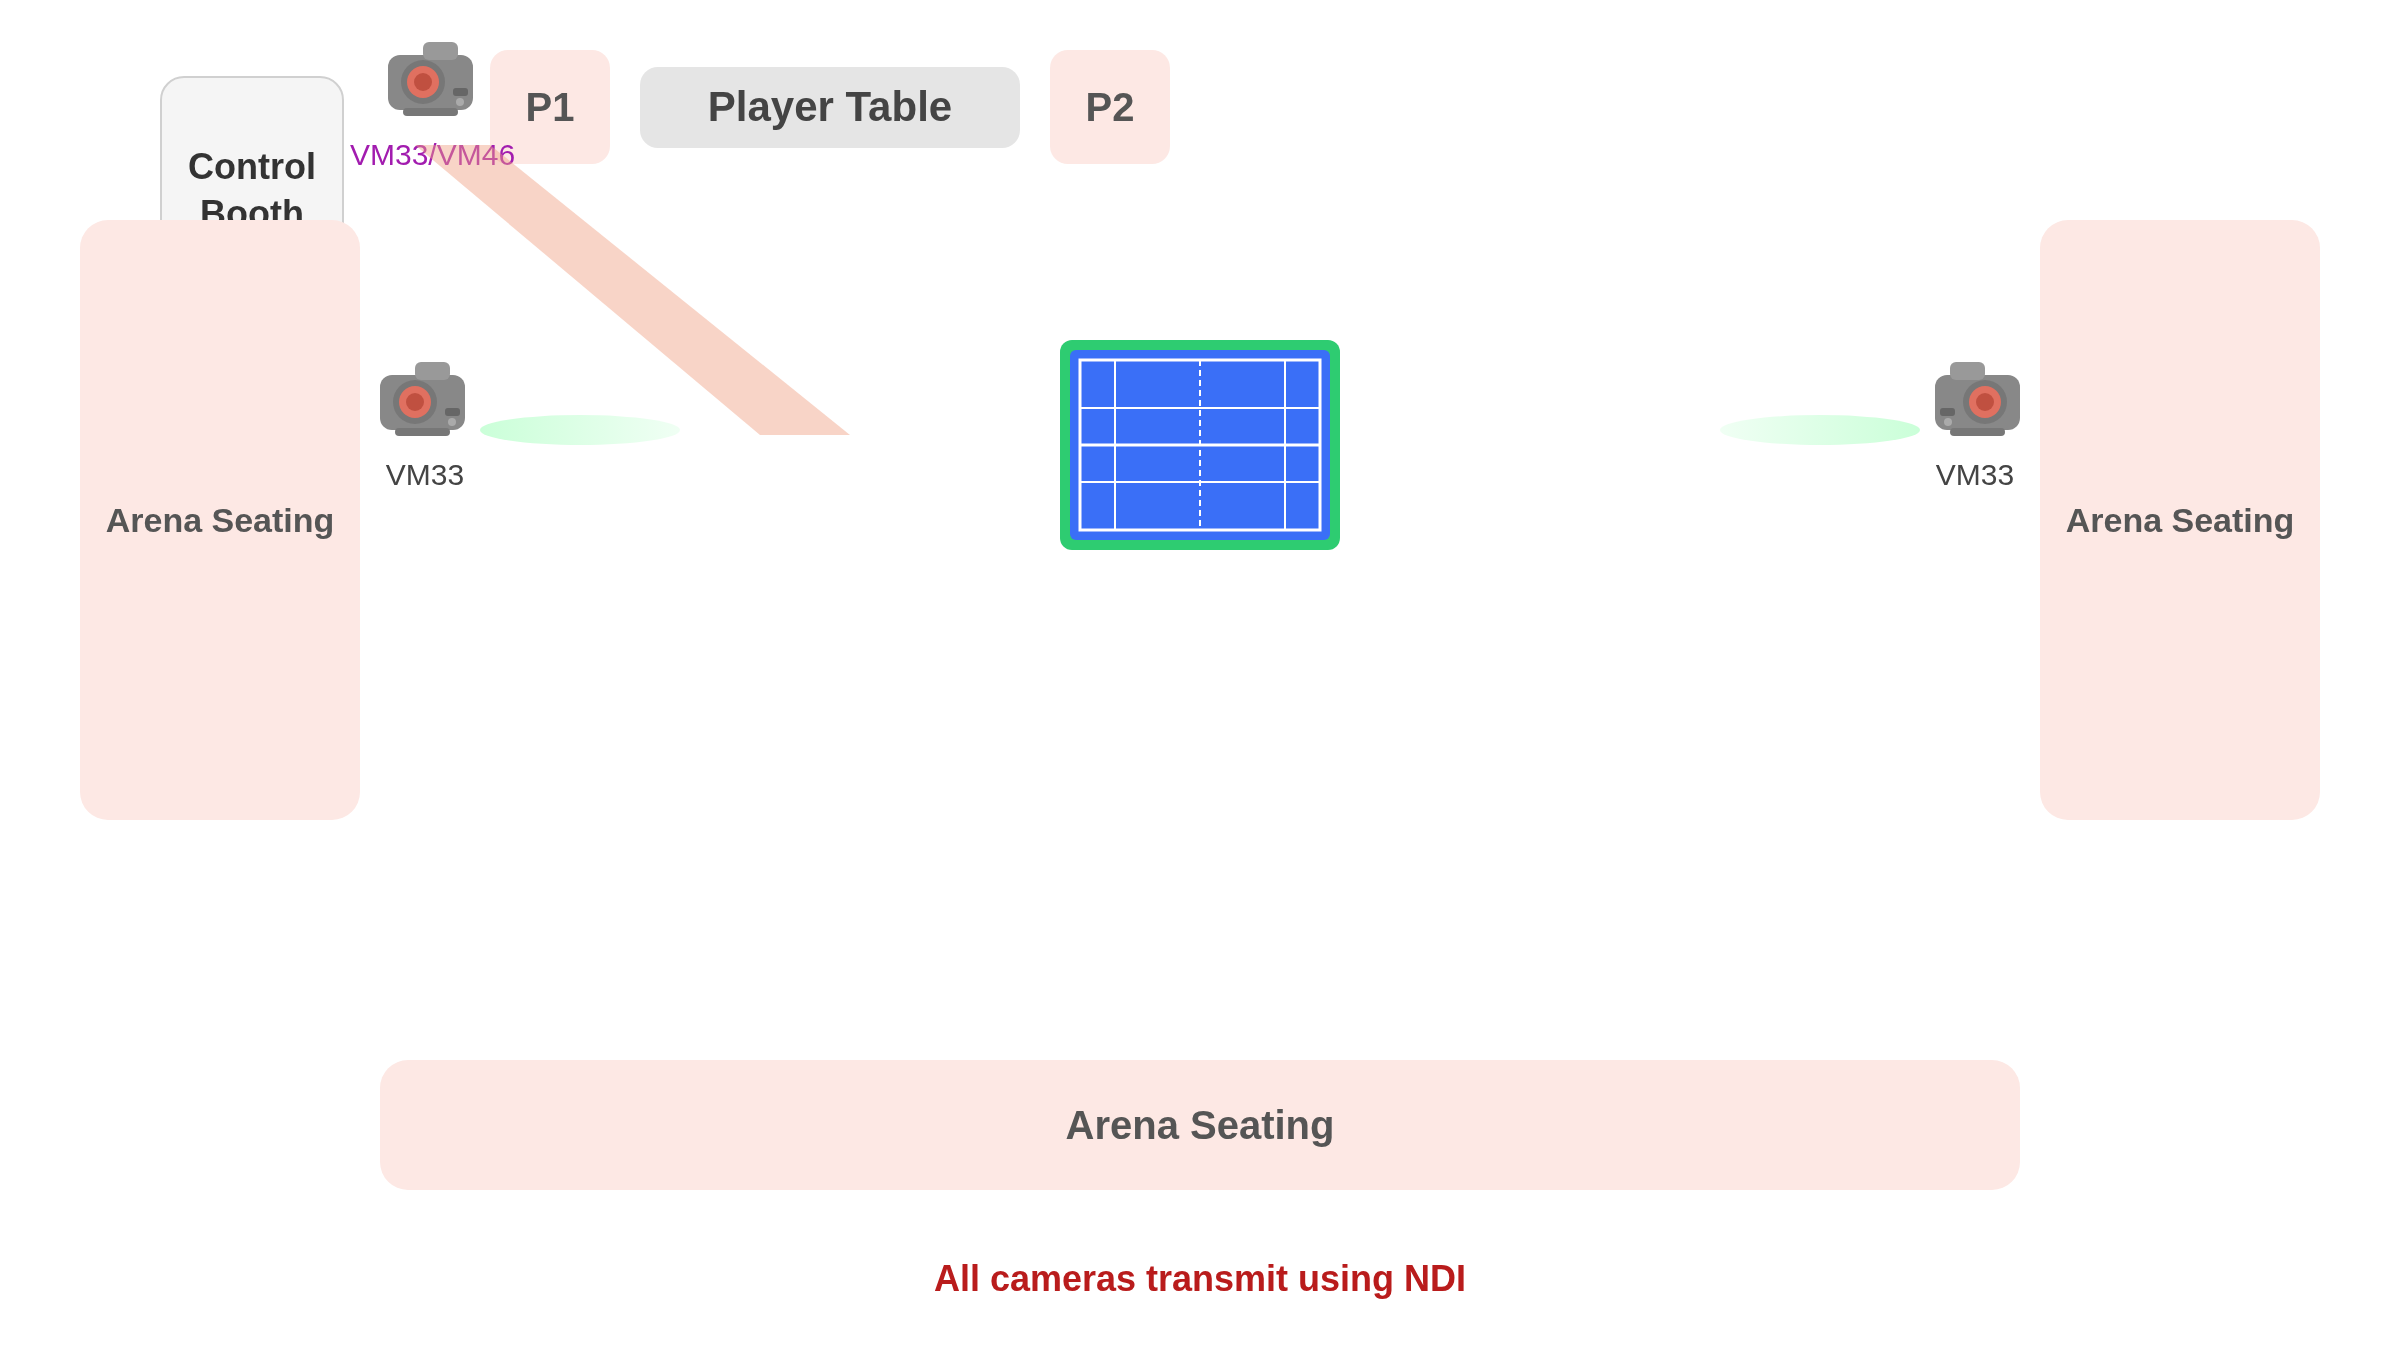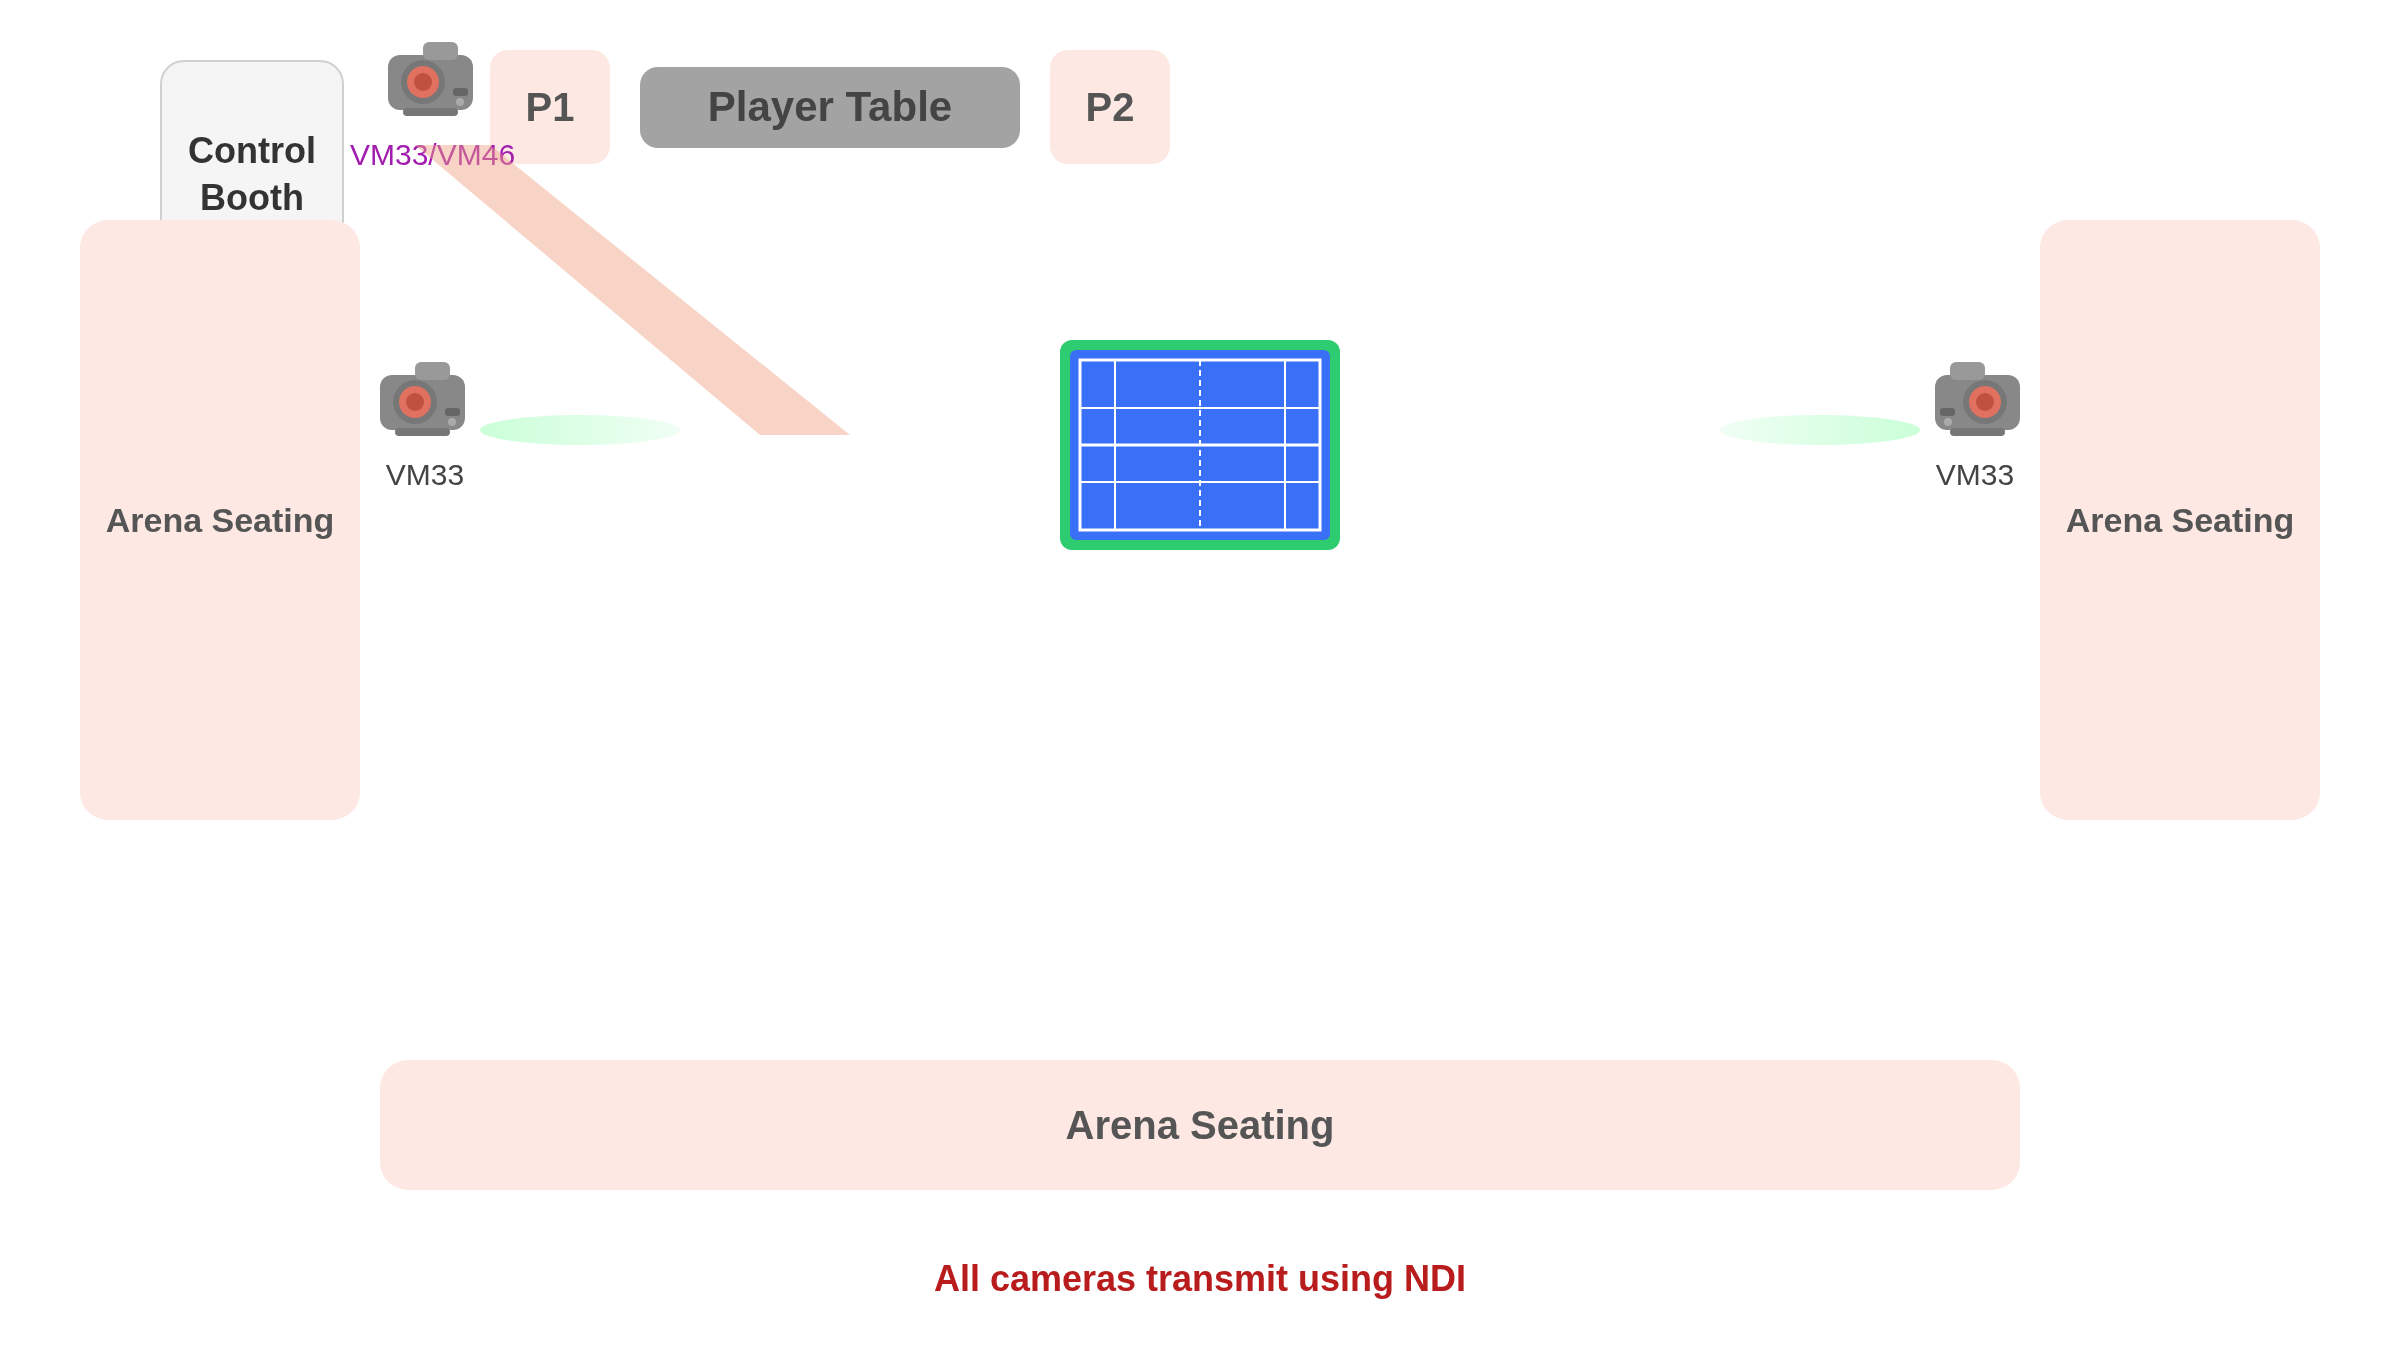--- a/index.html
+++ b/index.html
@@ -15,21 +15,21 @@
     .diagram-container {
       width: 2400px;
       height: 1350px;
       position: relative;
     }
 
     
     .control-booth-box {
       position: absolute;
       left: 160px;
-      top: 60px;
+      top: 76px;
       width: 184px;
       height: 230px;
       background: #f5f5f5;
       border: 2px solid #d0d0d0;
       border-radius: 24px;
       display: flex;
       align-items: center;
       justify-content: center;
     }
     .control-booth-box span {
@@ -59,21 +59,21 @@
       justify-content: center;
     }
     .p-box span {
       font-size: 40px;
       font-weight: 700;
       color: #555;
     }
     .player-table-box {
       width: 380px;
       height: 81px;
-      background: #a3a3a3;
+      background: #e5e5e5;
       border-radius: 18px;
       display: flex;
       align-items: center;
       justify-content: center;
     }
     .player-table-box span {
       font-size: 42px;
       font-weight: 700;
       color: #444;
     }

